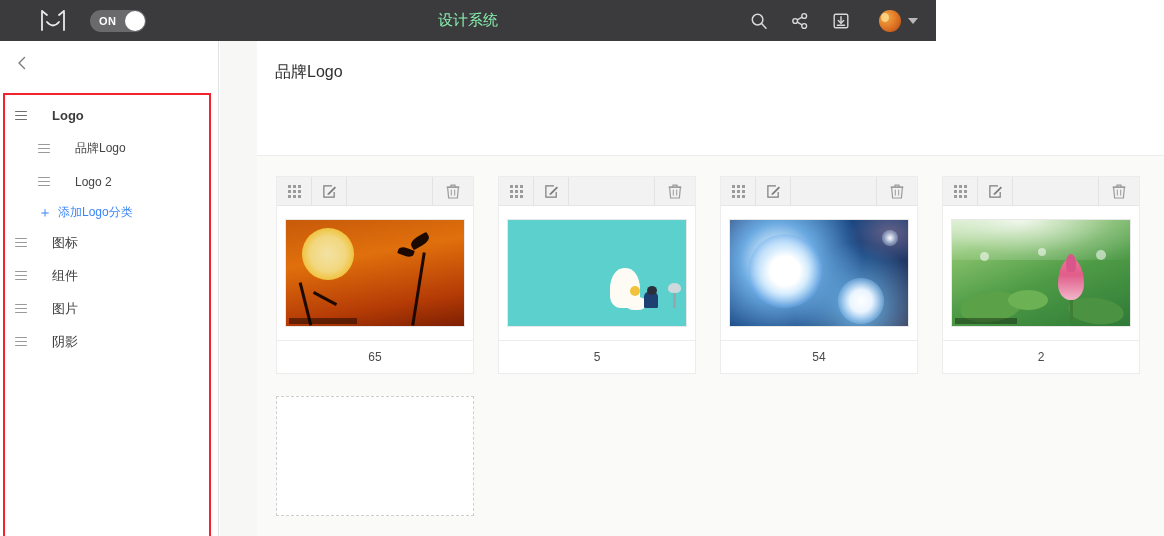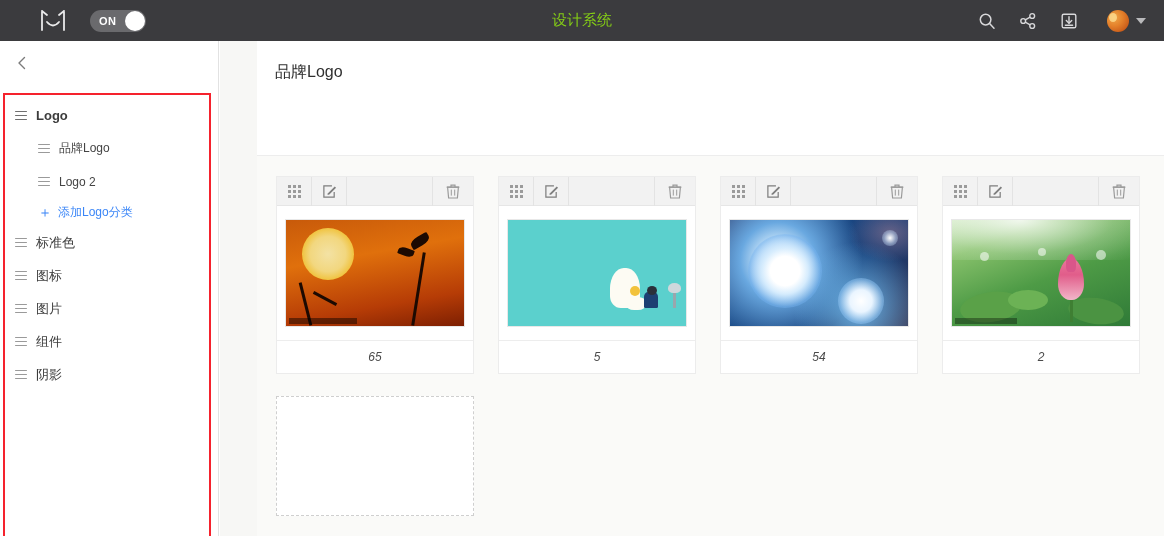--- a/index.html
+++ b/index.html
@@ -6,21 +6,21 @@
   html, body {
     width: 1164px; height: 536px;
     font-family: "Liberation Sans", "DejaVu Sans", sans-serif;
     background: #ffffff;
     overflow: hidden;
   }
 
   
   .topbar {
     position: absolute; left: 0; top: 0;
-    width: 1164px; height: 41px;
+    width: 936px; height: 41px;
     background: #3b3b3e;
     display: flex; align-items: center;
   }
   .topbar-left { display: flex; align-items: center; padding-left: 38px; gap: 22px; }
   .logo-mark { width: 30px; height: 26px; position: relative; }
   .logo-mark svg { display: block; }
   .toggle {
     width: 56px; height: 22px; border-radius: 11px;
     background: #6a6a6d; position: relative;
     display: flex; align-items: center;
@@ -30,21 +30,21 @@
     letter-spacing: .4px; margin-left: 9px;
   }
   .toggle .knob {
     position: absolute; right: 1px; top: 1px;
     width: 20px; height: 20px; border-radius: 50%;
     background: #ffffff;
   }
   .topbar-title {
     position: absolute; left: 0; right: 0; top: 0; height: 41px;
     display: flex; align-items: center; justify-content: center;
-    color: #84cc16; font-size: 15px; pointer-events: none;
+    color: #86efac; font-size: 15px; pointer-events: none;
   }
   .topbar-right {
     position: absolute; right: 18px; top: 0; height: 41px;
     display: flex; align-items: center; gap: 19px;
   }
   .tb-icon { width: 22px; height: 22px; display: flex; align-items: center; justify-content: center; cursor: pointer; }
   .avatar-wrap { display: flex; align-items: center; gap: 7px; margin-left: 8px; }
   .avatar {
     width: 22px; height: 22px; border-radius: 50%;
     background: radial-gradient(circle at 32% 34%, #f0a84a 0%, #e4802a 42%, #b8440f 100%);
@@ -74,21 +74,21 @@
   .collapse-row { height: 44px; display: flex; align-items: center; padding-left: 14px; }
   .chev-left { width: 16px; height: 16px; cursor: pointer; }
   .sidebar-annot {
     position: absolute; left: 3px; top: 52px;
     width: 208px; height: 453px;
     border: 2px solid #f5222d;
     pointer-events: none;
   }
   .nav { position: absolute; left: 0; top: 58px; width: 219px; }
   .nav-item {
-    display: flex; align-items: center; gap: 9px;
+    display: flex; align-items: center; gap: 25px;
     height: 33px; padding-left: 15px;
     color: #3c3c3c; font-size: 13px; cursor: pointer;
   }
   .nav-item.root { font-weight: bold; }
   .nav-item.sub { padding-left: 38px; font-size: 12px; color: #444; }
   .hamb { display: inline-block; width: 12px; }
   .hamb span {
     display: block; height: 1.5px; background: #9a9a9a;
     margin: 2.4px 0; border-radius: 1px;
   }
@@ -110,21 +110,20 @@
     width: 907px; height: 495px; background: #ffffff;
   }
   .page-head { padding: 21px 0 0 18px; height: 114px; background:#fff; }
   .page-title { font-size: 16px; color: #2f2f2f; font-weight: normal; }
   .page-sub { font-size: 13px; color: #5a5a5a; margin-top: 26px; }
   .head-divider { height: 1px; background: #ededed; margin-left: 0; }
 
   .cards-area {
     background: #fafaf8; height: 380px; padding: 20px 0 0 19px;
     position: relative;
-    font-style: italic;
   }
   .card-row { display: flex; gap: 24px; }
   .card {
     width: 198px; background: #ffffff;
     border: 1px solid #ececec;
   }
   .card-toolbar {
     height: 29px; background: #f2f2f2; display: flex; align-items: center;
     border-bottom: 1px solid #e6e6e6;
   }
@@ -327,45 +326,37 @@
       <div class="nav-add">
         <span class="plus-ico">＋</span>
         <span>添加Logo分类</span>
       </div>
       <div class="nav-item">
         <span class="hamb">
             <span></span>
             <span></span>
             <span></span>
           </span>
-        <span>标准色</span>
+        <span>图标</span>
       </div>
       <div class="nav-item">
         <span class="hamb">
             <span></span>
             <span></span>
             <span></span>
           </span>
-        <span>图标</span>
+        <span>组件</span>
       </div>
       <div class="nav-item">
         <span class="hamb">
             <span></span>
             <span></span>
             <span></span>
           </span>
         <span>图片</span>
-      </div>
-      <div class="nav-item">
-        <span class="hamb">
-            <span></span>
-            <span></span>
-            <span></span>
-          </span>
-        <span>组件</span>
       </div>
       <div class="nav-item">
         <span class="hamb">
             <span></span>
             <span></span>
             <span></span>
           </span>
         <span>阴影</span>
       </div>
     </div>

